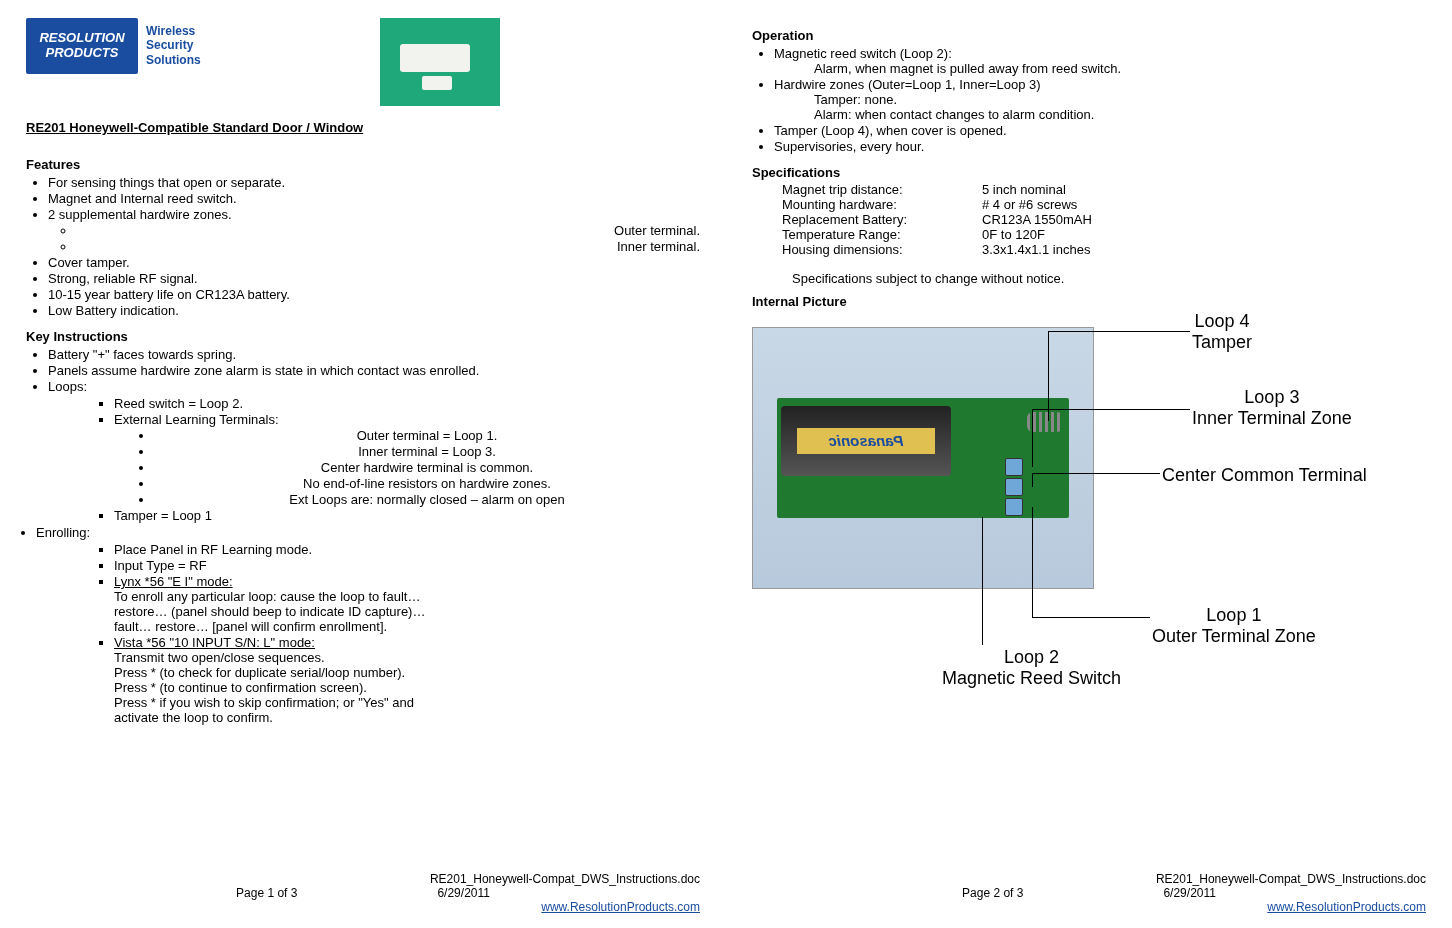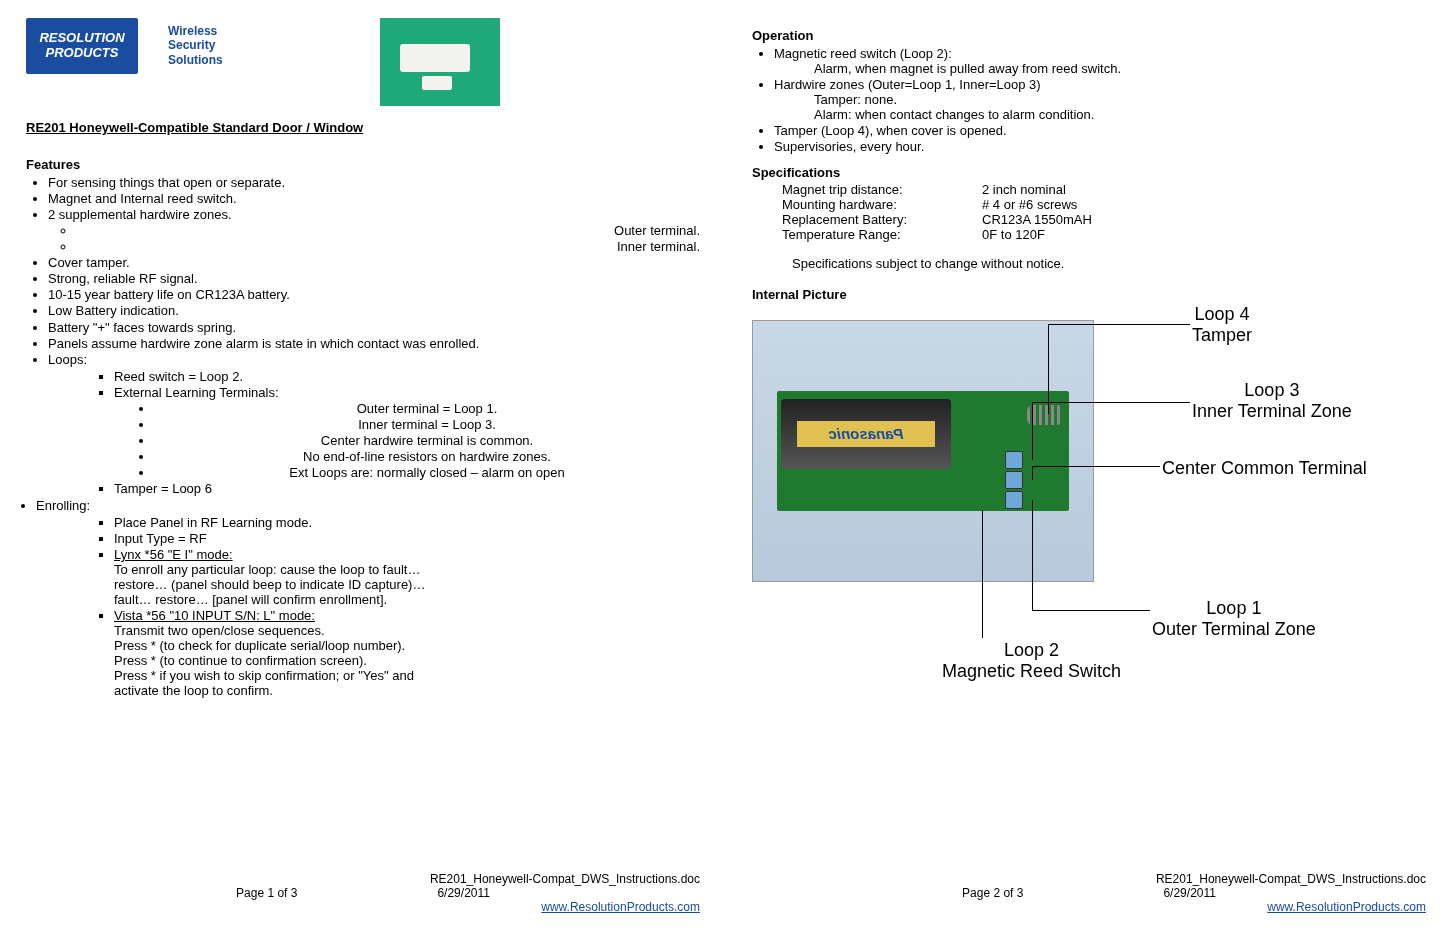--- a/index.html
+++ b/index.html
@@ -19,21 +19,21 @@
     width: 726px;
     padding: 18px 26px 14px 26px;
     box-sizing: border-box;
     position: relative;
     display: flex;
     flex-direction: column;
   }
   .header-row {
     display: flex;
     align-items: flex-start;
-    gap: 30px;
+    gap: 8px;
     margin-bottom: 8px;
   }
   .logo-box {
     width: 112px;
     height: 56px;
     background: #1a4da0;
     display: flex;
     align-items: center;
     justify-content: center;
     border-radius: 2px;
@@ -238,37 +238,38 @@
           <li>Outer terminal.</li>
           <li>Inner terminal.</li>
         </ul>
       </li>
       <li>Cover tamper.</li>
       <li>Strong, reliable RF signal.</li>
       <li>10-15 year battery life on CR123A battery.</li>
       <li>Low Battery indication.</li>
     </ul>
 
+    <div class="section-heading">Key Instructions</div>
     <ul class="bullets">
       <li>Battery "+" faces towards spring.</li>
       <li>Panels assume hardwire zone alarm is state in which contact was enrolled.</li>
       <li><span>Loops:</span></li>
     </ul>
     <ul class="squares">
       <li>Reed switch = Loop 2.</li>
       <li><span>External Learning Terminals:</span>
         <ul class="bullets-inner">
           <li>Outer terminal = Loop 1.</li>
           <li>Inner terminal = Loop 3.</li>
           <li>Center hardwire terminal is common.</li>
           <li>No end-of-line resistors on hardwire zones.</li>
           <li>Ext Loops are: normally closed – alarm on open</li>
         </ul>
       </li>
-      <li>Tamper = Loop 6</li>
+      <li>Tamper = Loop 1</li>
     </ul>
     <ul class="bullets" style="margin-left:10px">
       <li><span>Enrolling:</span></li>
     </ul>
     <ul class="squares">
       <li>Place Panel in RF Learning mode.</li>
       <li>Input Type = RF</li>
       <li>
         <span class="u">Lynx *56  "E   I"  mode:</span>
         <div class="enroll-body" style="white-space:pre-line">To enroll any particular loop: cause the loop to fault…
@@ -306,38 +307,42 @@
         <div class="sub-indent">Alarm: when contact changes to alarm condition.</div>
       </li>
       <li>Tamper (Loop 4), when cover is opened.</li>
       <li>Supervisories, every hour.</li>
     </ul>
 
     <div class="section-heading">Specifications</div>
     <div>
       <div class="spec-row">
           <span class="spec-label">Magnet trip distance:</span>
-          <span>2 inch nominal</span>
+          <span>5 inch nominal</span>
         </div>
       <div class="spec-row">
           <span class="spec-label">Mounting hardware:</span>
           <span># 4 or #6 screws</span>
         </div>
       <div class="spec-row">
           <span class="spec-label">Replacement Battery:</span>
           <span>CR123A 1550mAH</span>
         </div>
       <div class="spec-row">
           <span class="spec-label">Temperature Range:</span>
           <span>0F to 120F</span>
         </div>
+      <div class="spec-row">
+          <span class="spec-label">Housing dimensions:</span>
+          <span>3.3x1.4x1.1 inches</span>
+        </div>
     </div>
     <div style="margin-left:40px;margin-top:14px">Specifications subject to change without notice.</div>
 
-    <div class="section-heading" style="margin-top:16px">Internal Picture</div>
+    <div class="section-heading" style="margin-top:8px">Internal Picture</div>
 
     <div class="internal-picture-wrap">
       <div class="internal-img">
         <div class="pcb"></div>
         <div class="battery"></div>
         <div class="battery-label">Panasonic</div>
         <div class="spring"></div>
         <div class="terminal1"></div>
         <div class="terminal2"></div>
         <div class="terminal3"></div>

